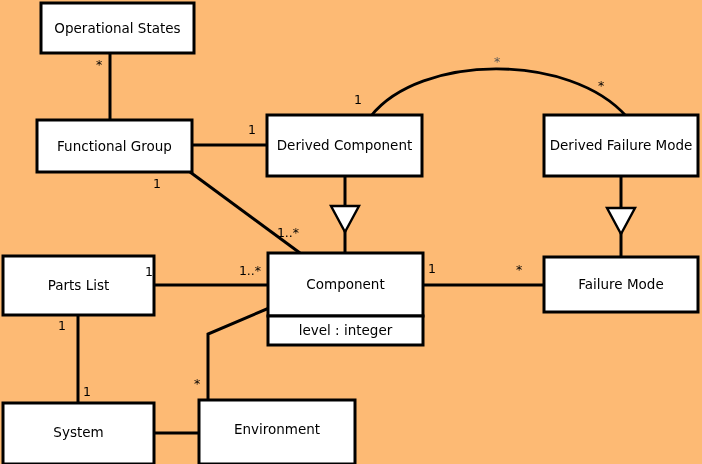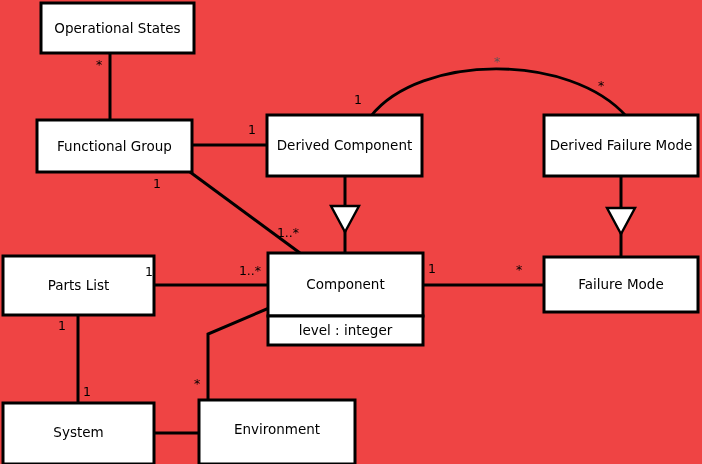--- a/index.html
+++ b/index.html
@@ -4,21 +4,21 @@
 <style>
   html, body {
     margin: 0;
     padding: 0;
     background: #ffffff;
   }
   #diagram-root {
     position: relative;
     width: 702px;
     height: 464px;
-    background: #ef4444;
+    background: #fdba74;
     font-family: "DejaVu Sans", sans-serif;
     overflow: hidden;
   }
   svg#uml-canvas {
     display: block;
     width: 702px;
     height: 464px;
   }
   .uml-box-rect {
     fill: #ffffff;

